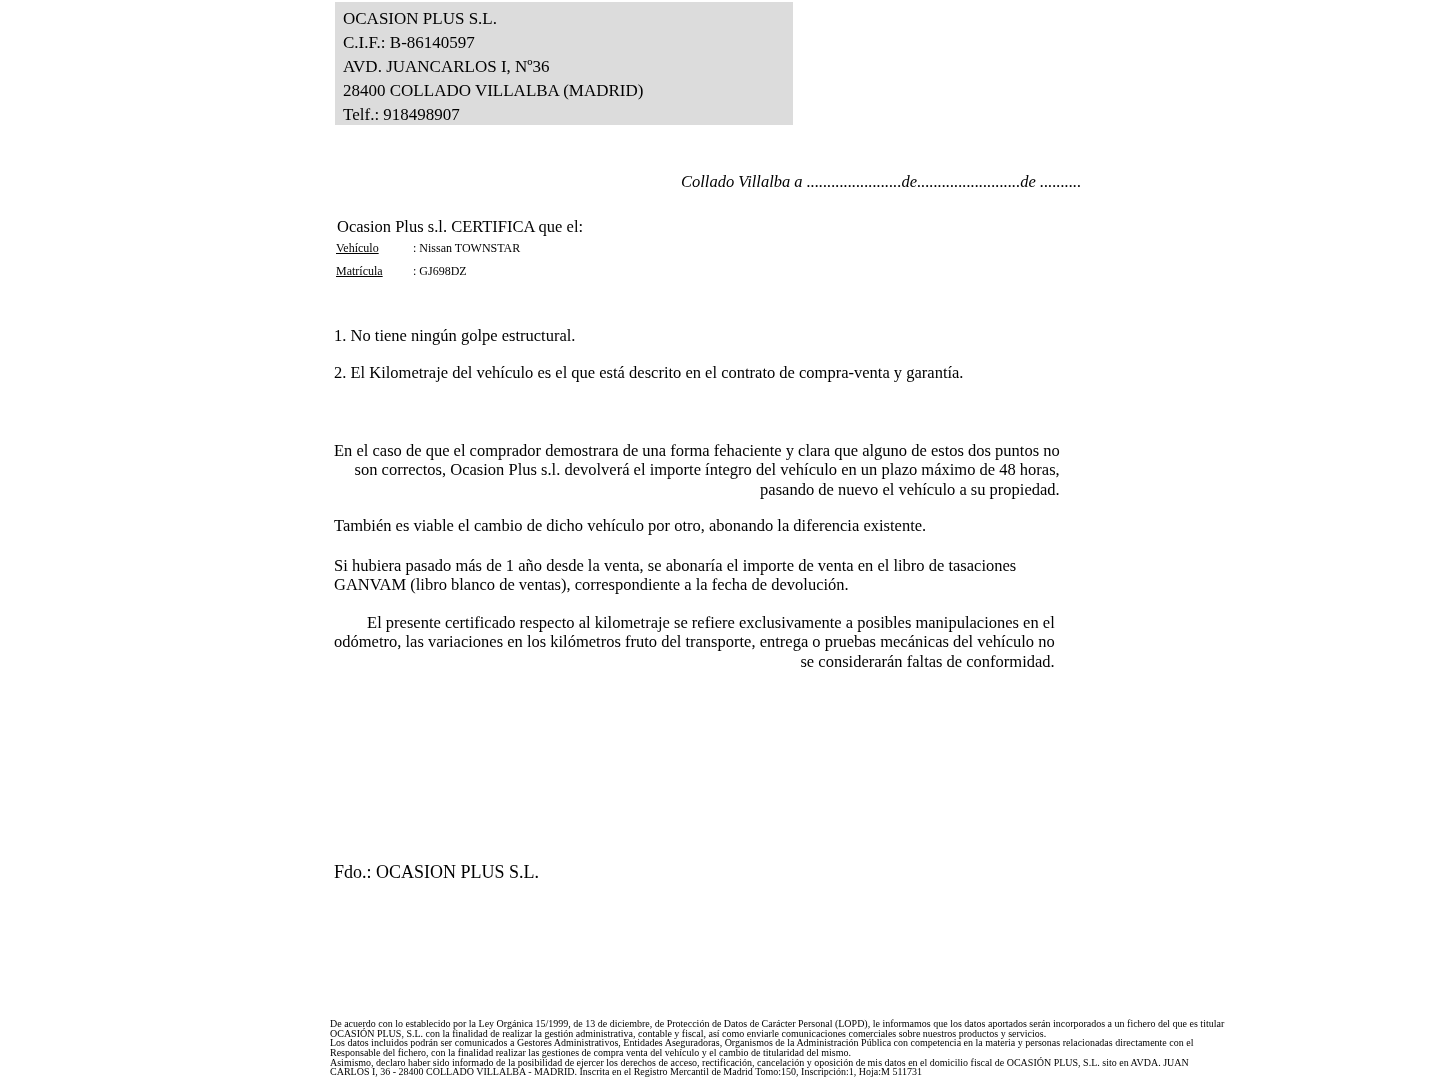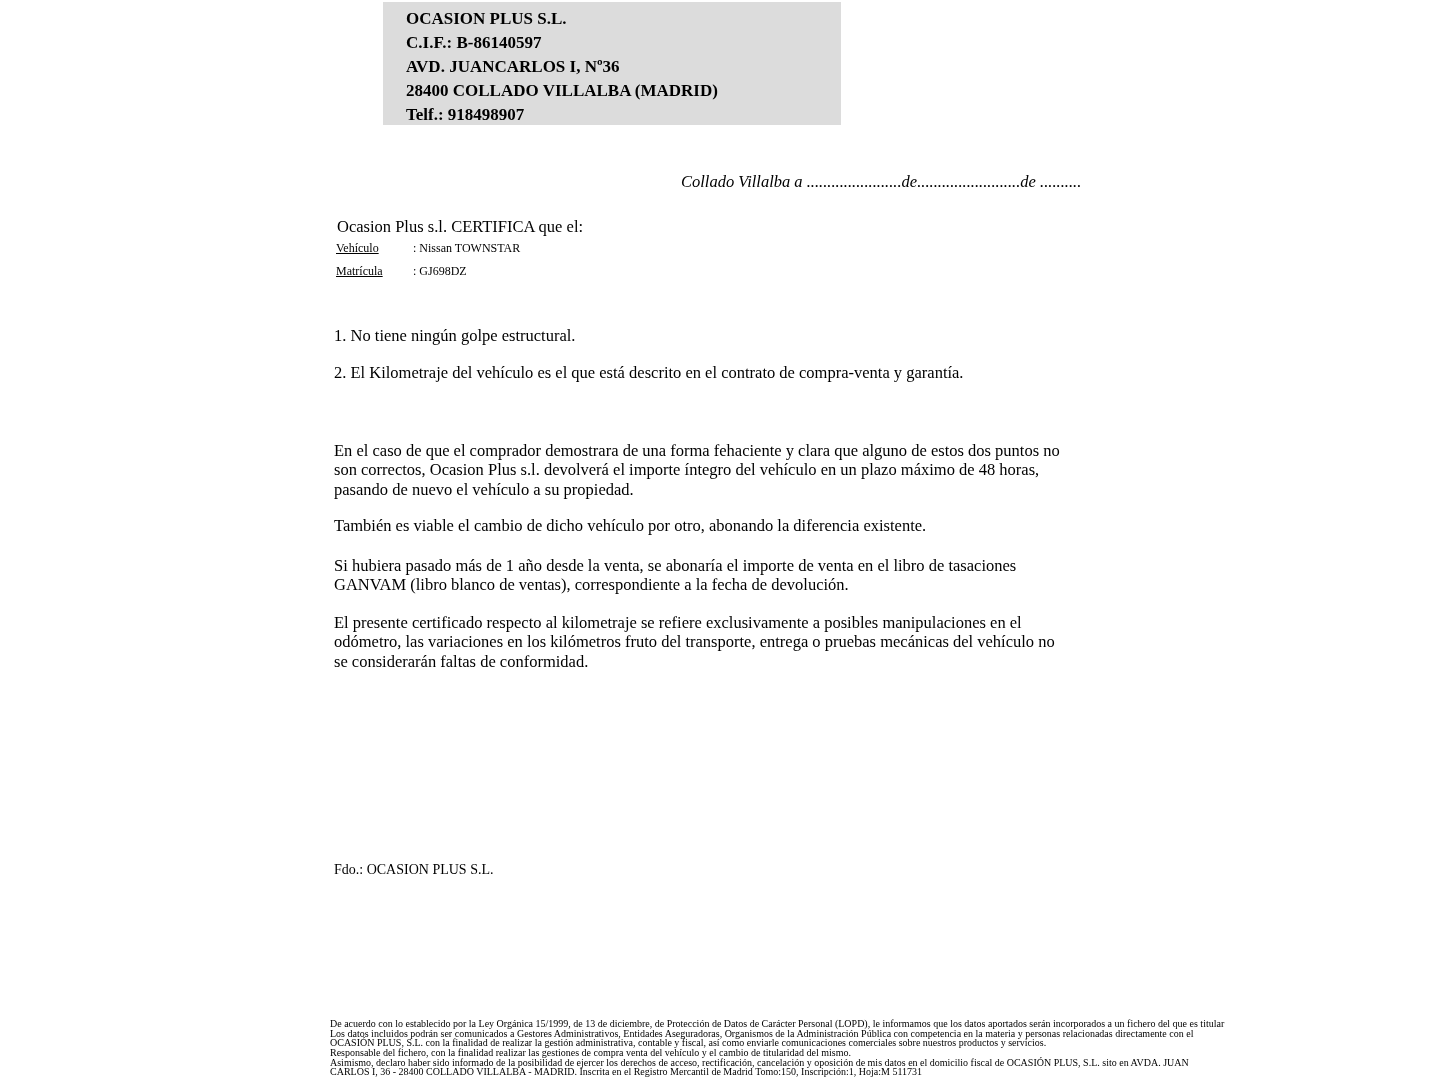--- a/index.html
+++ b/index.html
@@ -12,26 +12,25 @@
     color: #000000;
     overflow: hidden;
   }
   .header-box {
     position: absolute;
     left: 335px;
     top: 2px;
     width: 458px;
     height: 123px;
     box-sizing: border-box;
-    padding: 5px 0 0 23px;
-    font-weight: bold;
+    padding: 5px 0 0 8px;
+    font-weight: normal;
     font-size: 17px;
     line-height: 24px;
     white-space: nowrap;
-    margin-left: 48px;
   }
   .date-line {
     position: absolute;
     left: 681px;
     top: 172px;
     font-size: 16.5px;
     white-space: nowrap;
     font-style: italic;
   }
   .cert-intro {
@@ -62,29 +61,29 @@
   }
   .point-1 { top: 326px; }
   .point-2 { top: 363px; }
   .para {
     position: absolute;
     left: 334px;
     font-size: 16.5px;
     line-height: 19.3px;
     white-space: nowrap;
   }
-  .para-1 { top: 441px; }
+  .para-1 { top: 441px; text-align: right; }
   .para-2 { top: 516px; }
   .para-3 { top: 556px; }
-  .para-4 { top: 613px; }
+  .para-4 { top: 613px; text-align: right; }
   .signature {
     position: absolute;
     left: 334px;
     top: 862px;
-    font-size: 14px;
+    font-size: 18px;
     white-space: nowrap;
   }
   .legal-footer {
     position: absolute;
     left: 330px;
     top: 1019px;
     font-size: 10px;
     line-height: 9.65px;
     white-space: nowrap;
   }
@@ -132,20 +131,20 @@
   <div class="para para-4">
       <div>El presente certificado respecto al kilometraje se refiere exclusivamente a posibles manipulaciones en el</div>
       <div>odómetro, las variaciones en los kilómetros fruto del transporte, entrega o pruebas mecánicas del vehículo no</div>
       <div>se considerarán faltas de conformidad.</div>
     </div>
 
   <div class="signature">Fdo.: OCASION PLUS S.L.</div>
 
   <div class="legal-footer">
       <div>De acuerdo con lo establecido por la Ley Orgánica 15/1999, de 13 de diciembre, de Protección de Datos de Carácter Personal (LOPD), le informamos que los datos aportados serán incorporados a un fichero del que es titular</div>
+      <div>OCASIÓN PLUS, S.L. con la finalidad de realizar la gestión administrativa, contable y fiscal, así como enviarle comunicaciones comerciales sobre nuestros productos y servicios.</div>
       <div>Los datos incluidos podrán ser comunicados a Gestores Administrativos, Entidades Aseguradoras, Organismos de la Administración Pública con competencia en la materia y personas relacionadas directamente con el</div>
-      <div>OCASIÓN PLUS, S.L. con la finalidad de realizar la gestión administrativa, contable y fiscal, así como enviarle comunicaciones comerciales sobre nuestros productos y servicios.</div>
       <div>Responsable del fichero, con la finalidad realizar las gestiones de compra venta del vehículo y el cambio de titularidad del mismo.</div>
       <div>Asimismo, declaro haber sido informado de la posibilidad de ejercer los derechos de acceso, rectificación, cancelación y oposición de mis datos en el domicilio fiscal de OCASIÓN PLUS, S.L. sito en AVDA. JUAN</div>
       <div>CARLOS I, 36 - 28400 COLLADO VILLALBA - MADRID. Inscrita en el Registro Mercantil de Madrid Tomo:150, Inscripción:1, Hoja:M 511731</div>
     </div>
 
 </div>
 
 </body></html>

